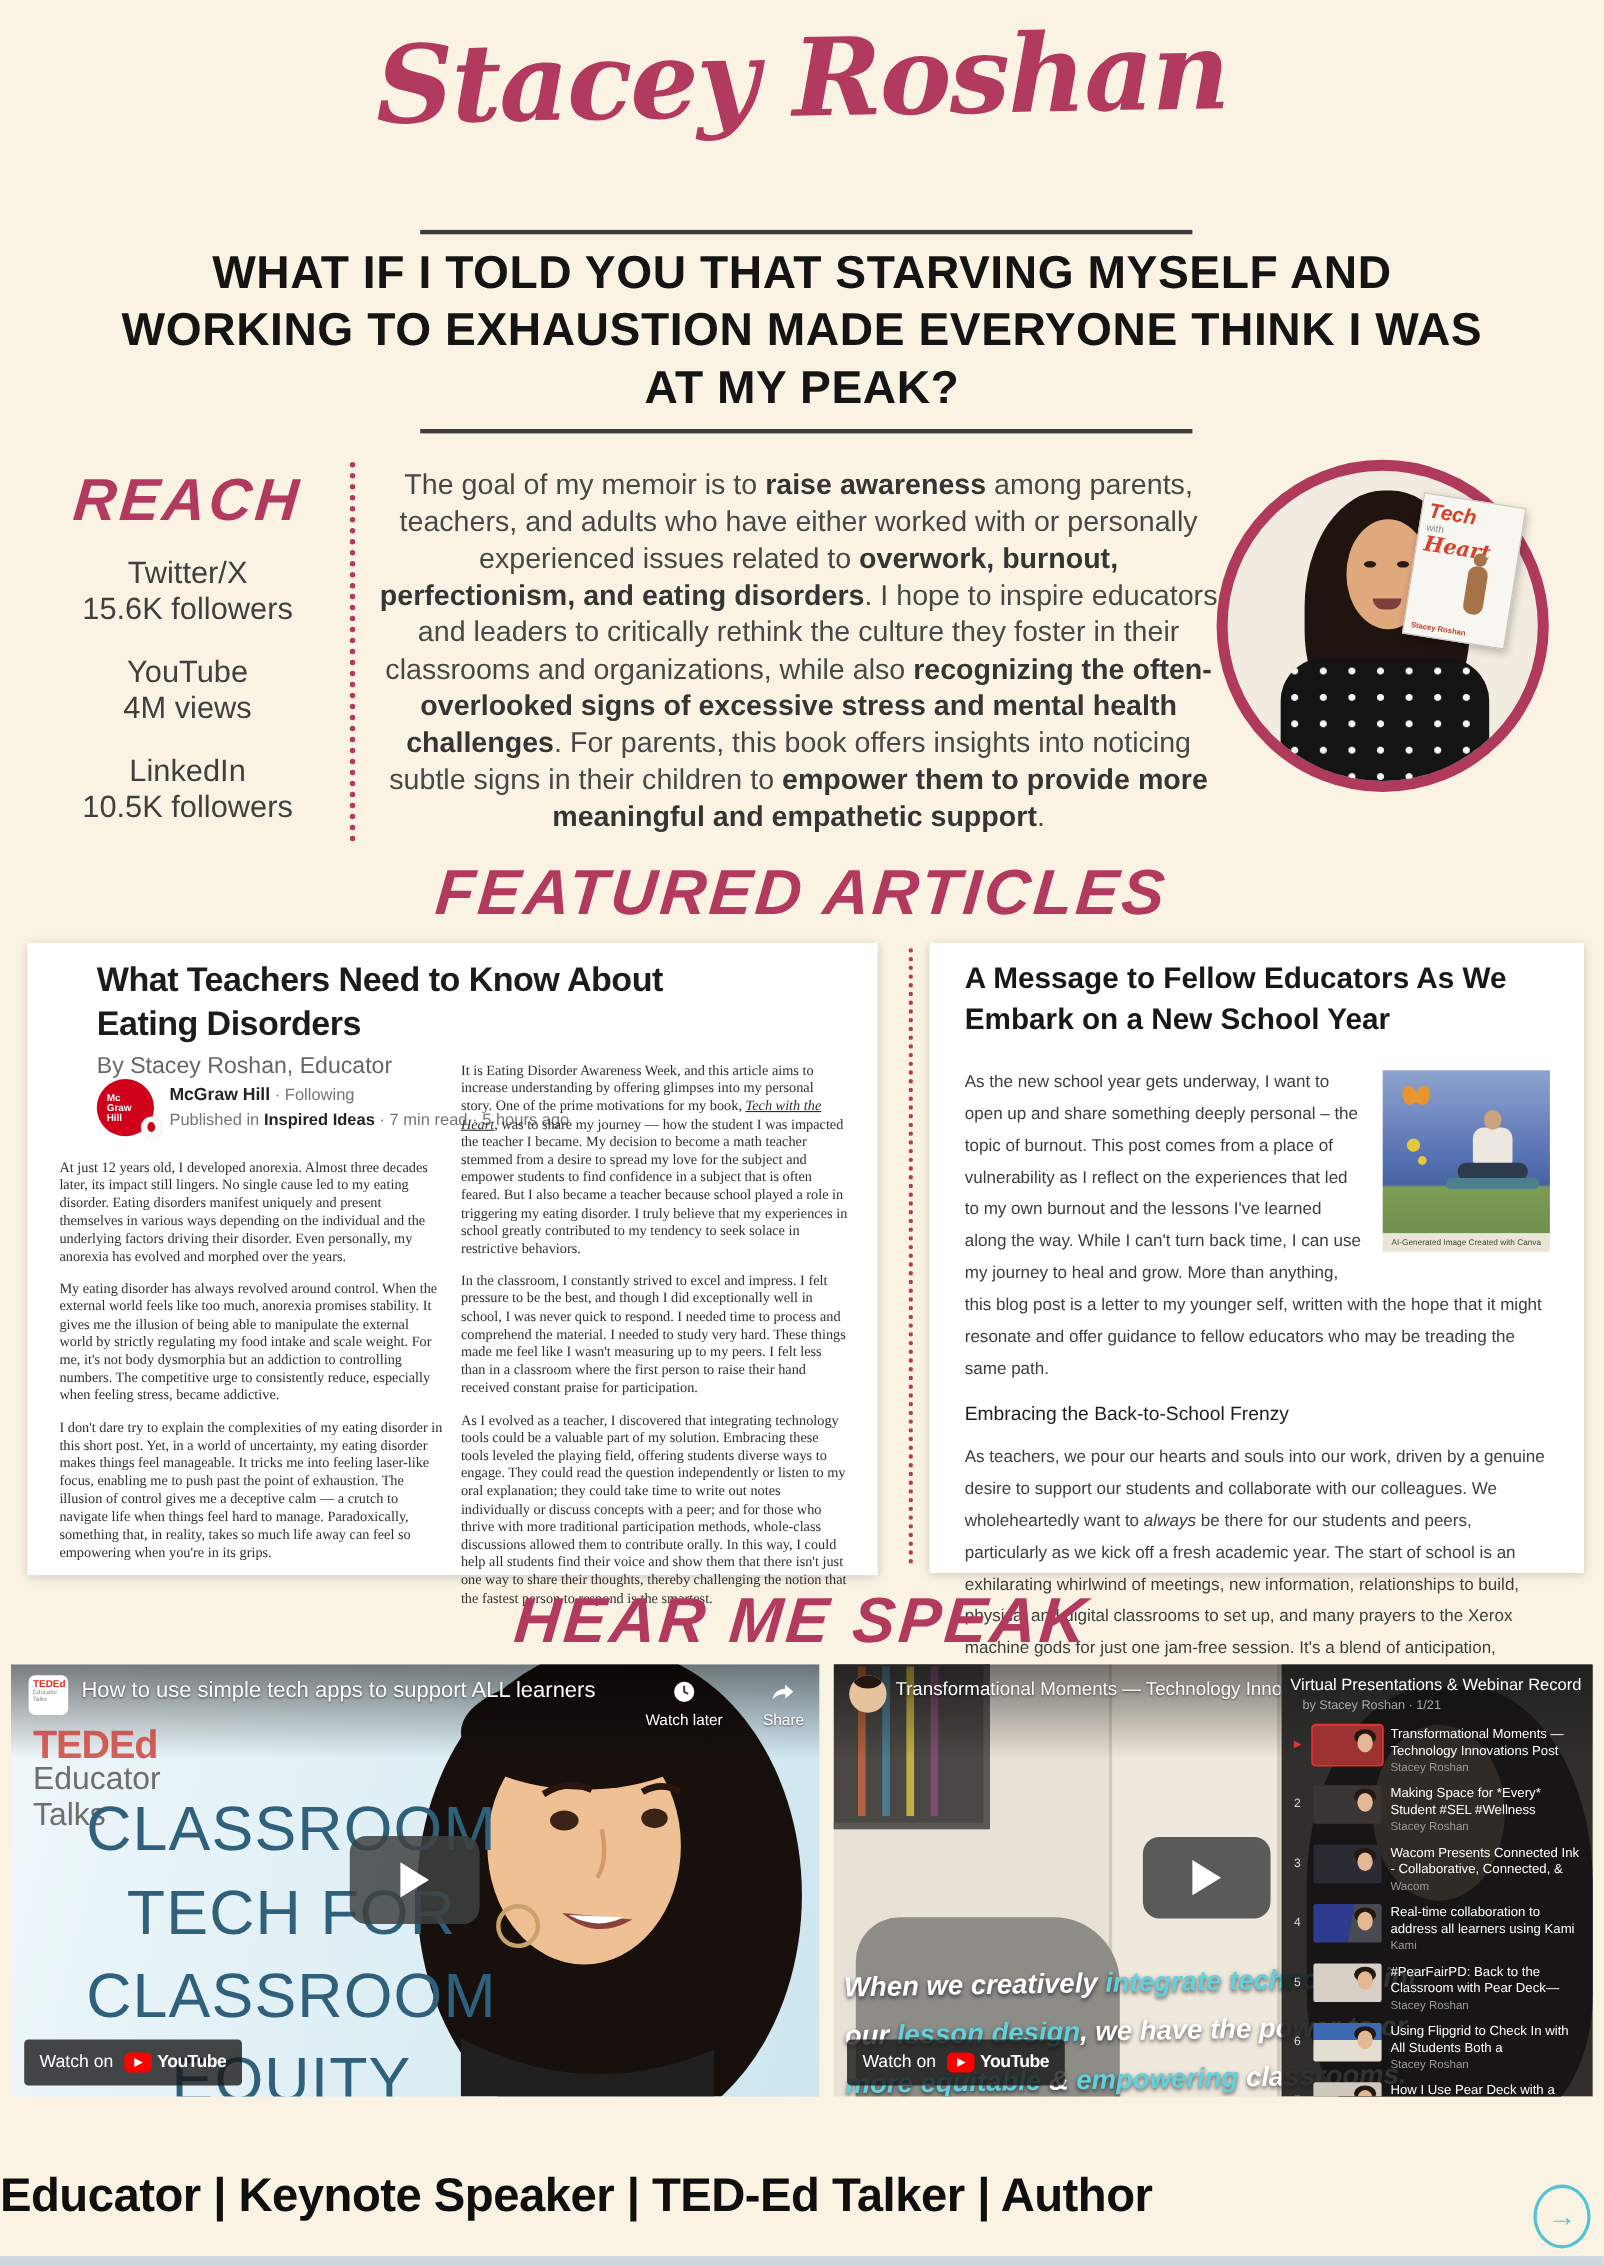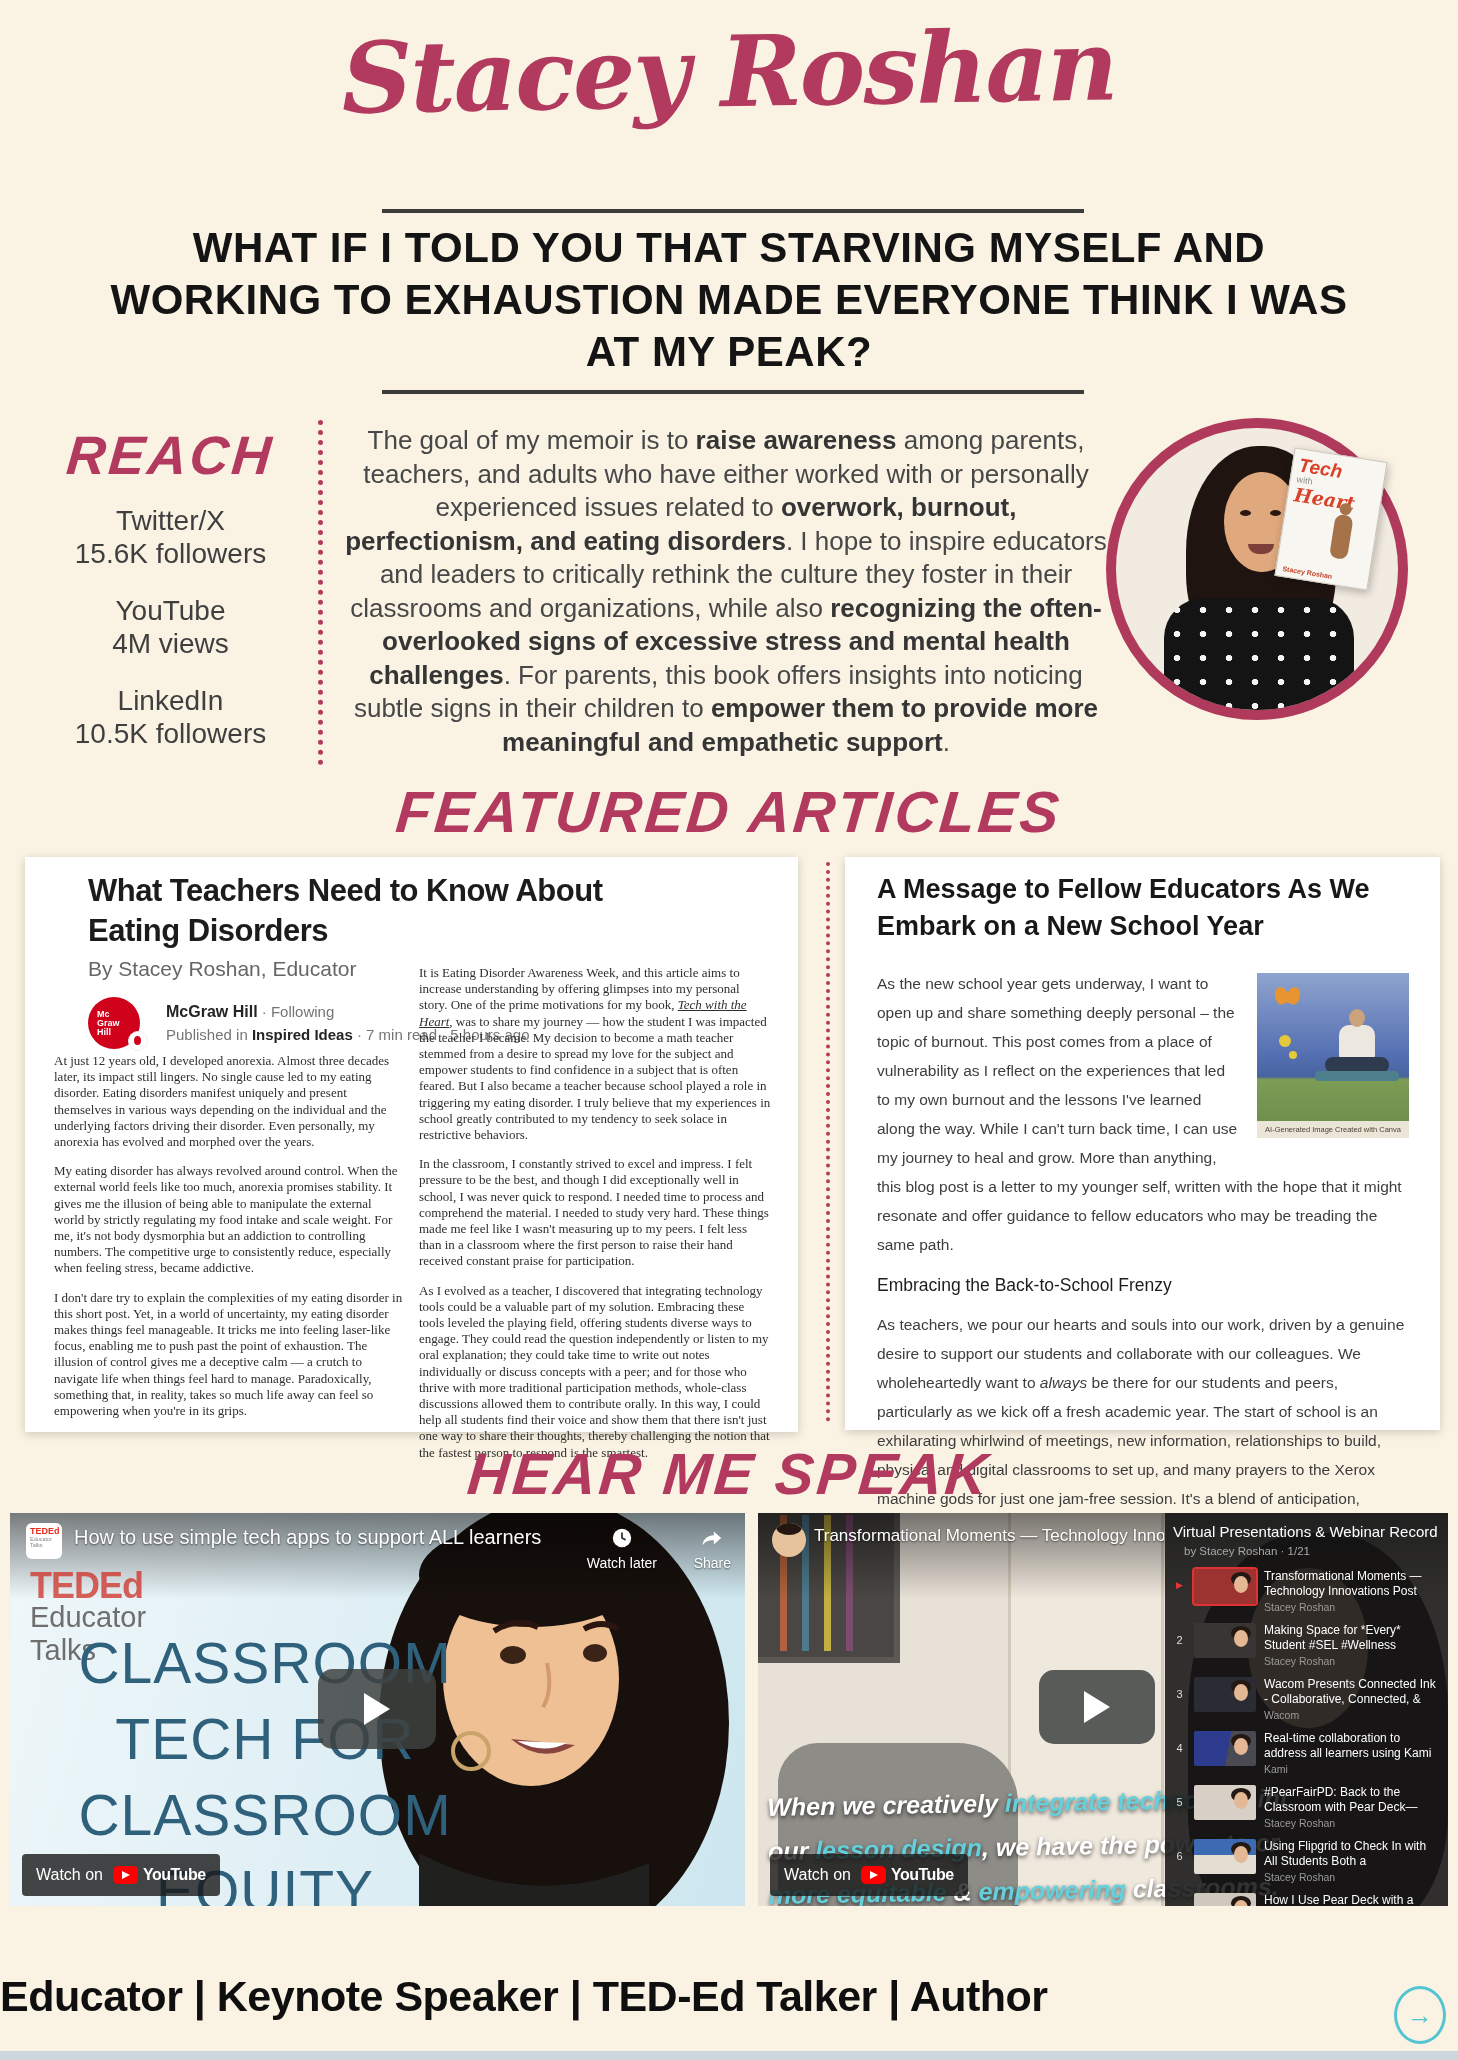--- a/index.html
+++ b/index.html
@@ -53,21 +53,21 @@
 
   
   .card{position:absolute;background:#ffffff;box-shadow:0 2px 9px rgba(0,0,0,.18);}
   .card-left{left:25px;top:857px;width:773px;height:575px;}
   .card-right{left:845px;top:857px;width:595px;height:573px;}
   .div-cards{left:826px;top:862px;height:560px;border-left:4px dotted #b23a5f;}
 
   .al-title{position:absolute;left:63px;top:14px;width:560px;font-size:31px;font-weight:700;
     letter-spacing:-.5px;line-height:40px;color:#1c1c1c;}
   .al-byline{position:absolute;left:63px;top:100px;font-size:21px;color:#667;color:#666;}
-  .al-meta{position:absolute;left:63px;top:140px;display:flex;gap:12px;}
+  .al-meta{position:absolute;left:63px;top:124px;display:flex;}
   .mg-logo{width:52px;height:52px;border-radius:50%;background:#d0021b;color:#fff;
     display:flex;flex-direction:column;justify-content:center;font-size:9px;font-weight:700;
     line-height:9px;padding-left:9px;box-sizing:border-box;position:relative;flex:none;}
   .mg-bulb{position:absolute;right:-8px;bottom:-2px;width:18px;height:18px;border-radius:50%;
     background:#fff;border:1px solid #eee;}
   .mg-bulb:before{content:"";position:absolute;left:5px;top:4px;width:7px;height:9px;border-radius:50%;background:#d0021b;}
   .al-meta-text{margin-left:14px;padding-top:3px;font-size:15px;color:#757575;line-height:23px;}
   .al-meta-text .pub{color:#242424;font-weight:700;font-size:16px;}
   .al-meta-text .ital-pub{font-weight:700;color:#242424;}
   .al-col{position:absolute;font-family:"Liberation Serif",serif;font-size:13px;line-height:16.2px;color:#2e2e2e;}

